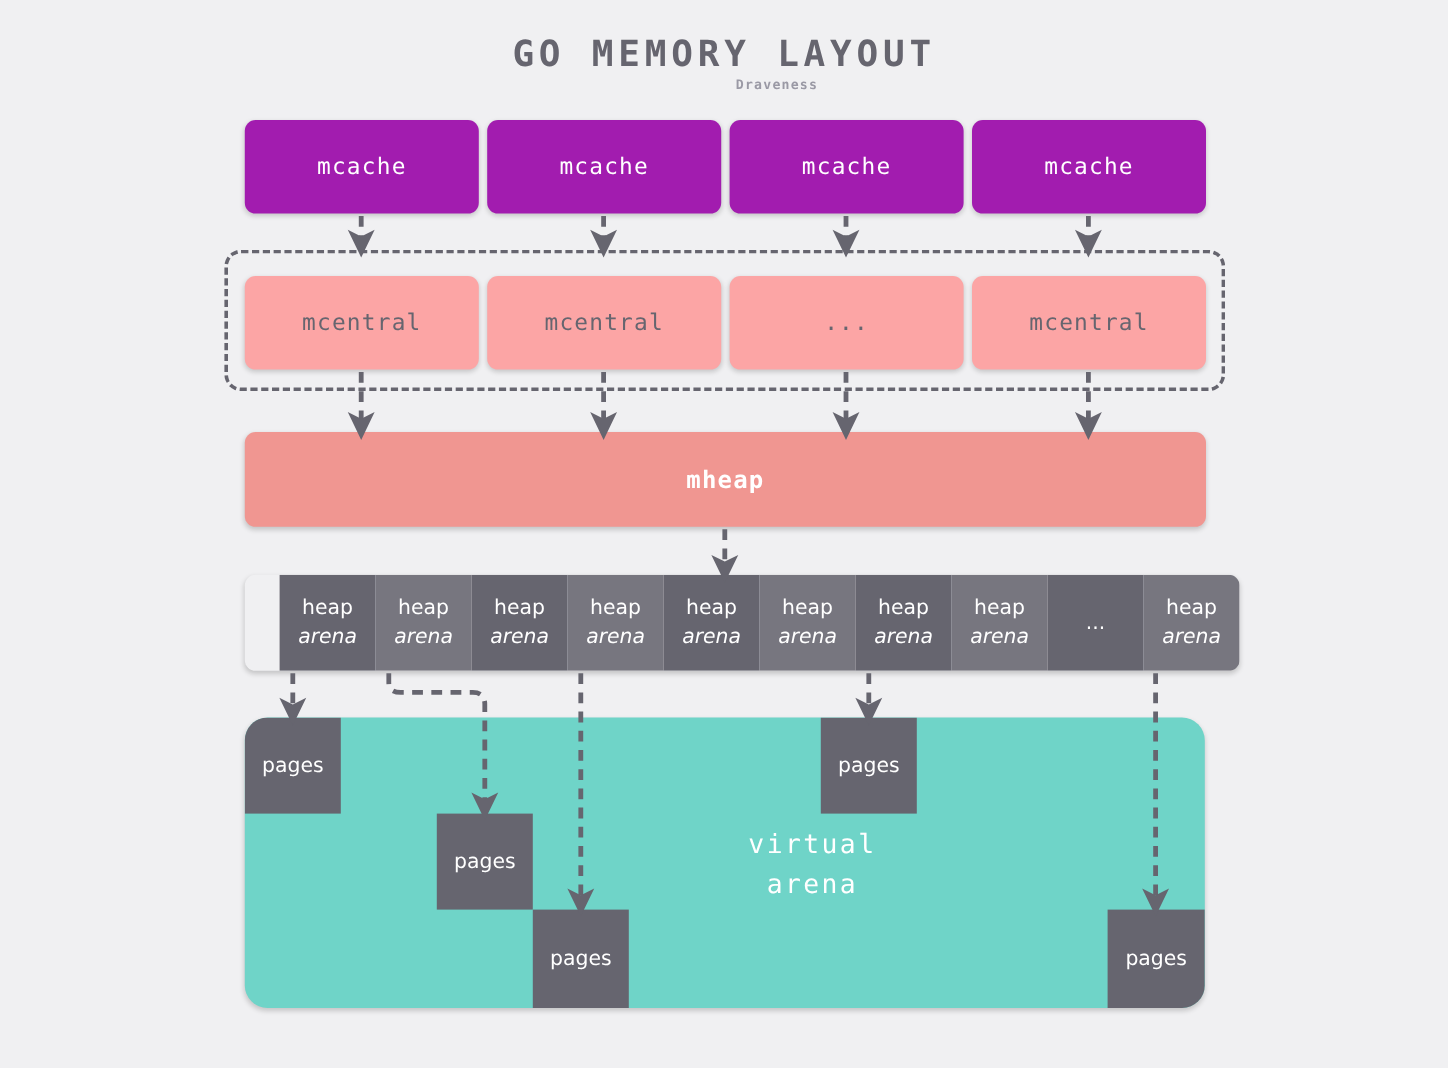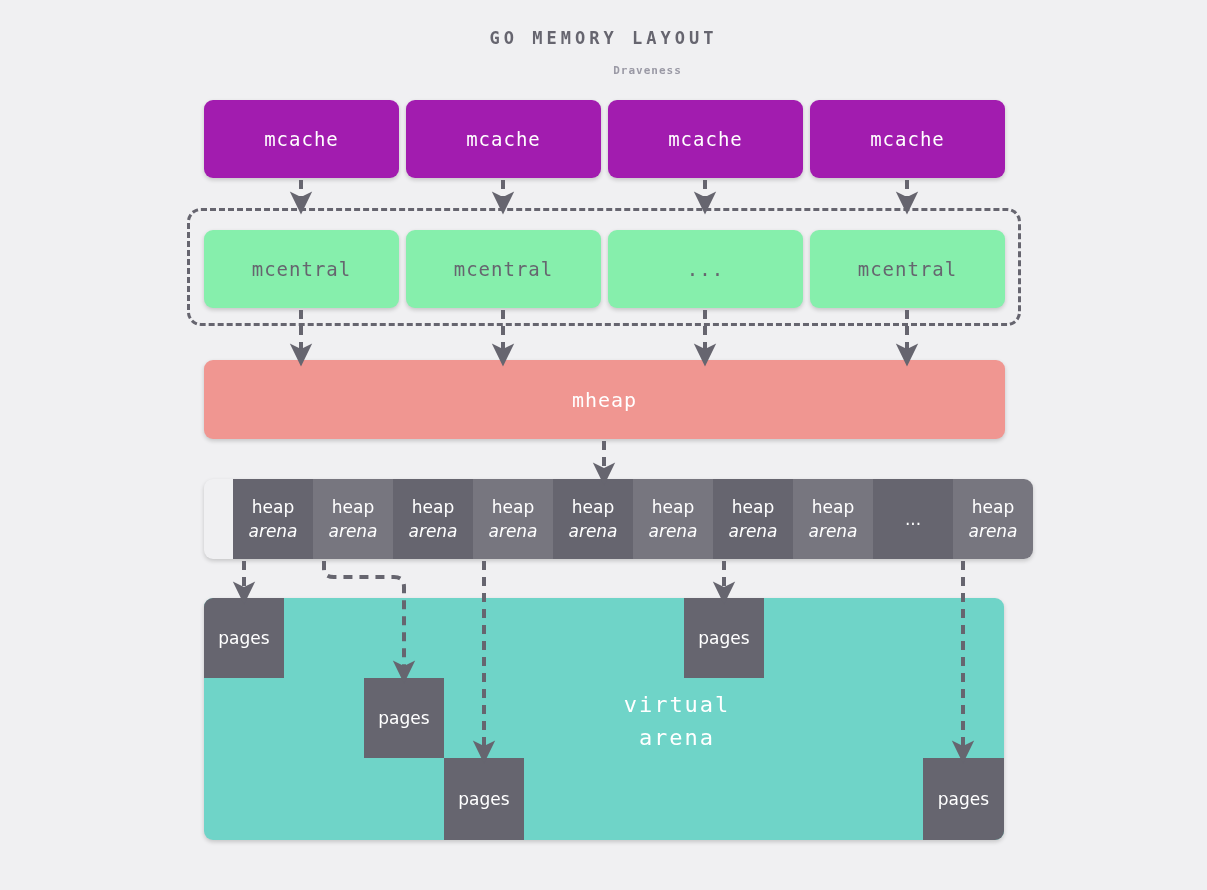--- a/index.html
+++ b/index.html
@@ -22,21 +22,21 @@
     background: #f0f0f2;
   }
   .abs { position: absolute; }
 
   
   #title {
     left: 0; top: 28px;
     width: 1207px;
     text-align: center;
     font-family: "DejaVu Sans Mono", monospace;
-    font-size: 17px;
+    font-size: 30px;
     font-weight: bold;
     letter-spacing: 4px;
     color: #66656f;
   }
   #subtitle {
     left: 0; top: 64px;
     width: 1207px;
     text-align: center;
     font-family: "DejaVu Sans Mono", monospace;
     font-size: 11px;
@@ -55,30 +55,31 @@
     border-radius: 9px;
     box-shadow: 0 2px 4px rgba(0,0,0,0.18);
   }
   .mcache-box {
     background: #a21caf;
     color: #ffffff;
     font-size: 19px;
     letter-spacing: 1px;
   }
   .mcentral-box {
-    background: #86efac;
+    background: #fca5a5;
     color: #66656f;
     font-size: 19px;
     letter-spacing: 1px;
   }
   .mheap-box {
     background: #f09691;
     color: #ffffff;
     font-size: 20px;
     letter-spacing: 1px;
+    font-weight: bold;
   }
 
   
   #mcentral-group {
     box-sizing: border-box;
     border: 3px dashed #66656f;
     border-radius: 14px;
   }
 
   
@@ -101,21 +102,21 @@
     font-size: 17px;
     line-height: 24px;
   }
   .arena-cell.dark  { background: #66656f; }
   .arena-cell.light { background: #77767f; }
   .arena-cell .l2 { display: block; font-style: italic; }
 
   
   #vmem {
     background: #6fd4c8;
-    border-radius: 9px;
+    border-radius: 19px;
     overflow: hidden;
     box-shadow: 0 2px 4px rgba(0,0,0,0.18);
   }
   #vmem-label {
     left: 0;
     top: 90px;
     width: 946px;
     text-align: center;
     color: #ffffff;
     font-family: "DejaVu Sans Mono", monospace;

